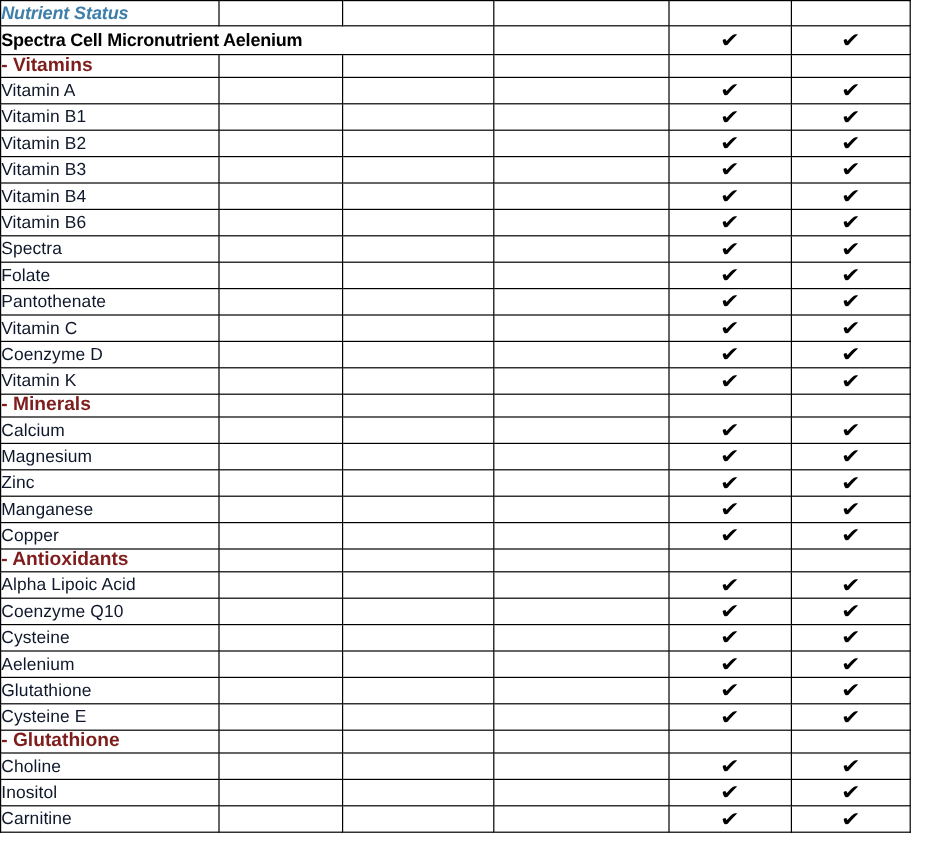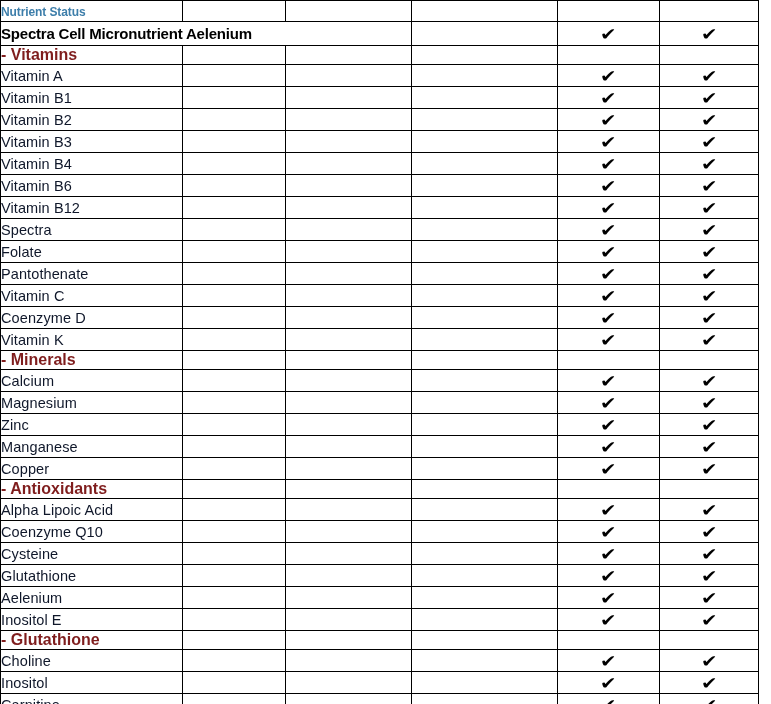--- a/index.html
+++ b/index.html
@@ -56,22 +56,23 @@
   tr.r-group td            { height: 19px; }
   tr.r-item td             { height: 22px; }
 
   .cell-pad     { padding-left: 7px; }
   .cell-pad-ind { padding-left: 58px; }
   .cell-pad-grp { padding-left: 9px; }
 
   .title-text {
     color: #3d7eaa;
     font-weight: bold;
-    font-size: 12px;
+    font-size: 15px;
     letter-spacing: -0.1px;
+    font-style: italic;
   }
 
   .subtitle-text {
     color: #000000;
     font-weight: bold;
     font-size: 15px;
     letter-spacing: -0.2px;
   }
 
   .group-text {
@@ -186,28 +187,20 @@
         </tr>
         <tr class="r-item">
           <td class="cell-pad-ind"><span class="item-text">Vitamin B6</span></td>
           <td></td>
           <td></td>
           <td></td>
           <td class="check-cell shaded"><span class="check-glyph">✔</span></td>
           <td class="check-cell shaded"><span class="check-glyph">✔</span></td>
         </tr>
         <tr class="r-item">
-          <td class="cell-pad-ind"><span class="item-text">Vitamin B12</span></td>
-          <td></td>
-          <td></td>
-          <td></td>
-          <td class="check-cell shaded"><span class="check-glyph">✔</span></td>
-          <td class="check-cell shaded"><span class="check-glyph">✔</span></td>
-        </tr>
-        <tr class="r-item">
           <td class="cell-pad-ind"><span class="item-text">Spectra</span></td>
           <td></td>
           <td></td>
           <td></td>
           <td class="check-cell shaded"><span class="check-glyph">✔</span></td>
           <td class="check-cell shaded"><span class="check-glyph">✔</span></td>
         </tr>
         <tr class="r-item">
           <td class="cell-pad-ind"><span class="item-text">Folate</span></td>
           <td></td>
@@ -322,37 +315,37 @@
         </tr>
         <tr class="r-item">
           <td class="cell-pad-ind"><span class="item-text">Cysteine</span></td>
           <td></td>
           <td></td>
           <td></td>
           <td class="check-cell shaded"><span class="check-glyph">✔</span></td>
           <td class="check-cell shaded"><span class="check-glyph">✔</span></td>
         </tr>
         <tr class="r-item">
+          <td class="cell-pad-ind"><span class="item-text">Aelenium</span></td>
+          <td></td>
+          <td></td>
+          <td></td>
+          <td class="check-cell shaded"><span class="check-glyph">✔</span></td>
+          <td class="check-cell shaded"><span class="check-glyph">✔</span></td>
+        </tr>
+        <tr class="r-item">
           <td class="cell-pad-ind"><span class="item-text">Glutathione</span></td>
           <td></td>
           <td></td>
           <td></td>
           <td class="check-cell shaded"><span class="check-glyph">✔</span></td>
           <td class="check-cell shaded"><span class="check-glyph">✔</span></td>
         </tr>
         <tr class="r-item">
-          <td class="cell-pad-ind"><span class="item-text">Aelenium</span></td>
-          <td></td>
-          <td></td>
-          <td></td>
-          <td class="check-cell shaded"><span class="check-glyph">✔</span></td>
-          <td class="check-cell shaded"><span class="check-glyph">✔</span></td>
-        </tr>
-        <tr class="r-item">
-          <td class="cell-pad-ind"><span class="item-text">Inositol E</span></td>
+          <td class="cell-pad-ind"><span class="item-text">Cysteine E</span></td>
           <td></td>
           <td></td>
           <td></td>
           <td class="check-cell shaded"><span class="check-glyph">✔</span></td>
           <td class="check-cell shaded"><span class="check-glyph">✔</span></td>
         </tr>
         <tr class="r-group">
           <td class="cell-pad-grp"><span class="group-text">- Glutathione</span></td>
           <td></td>
           <td></td>

